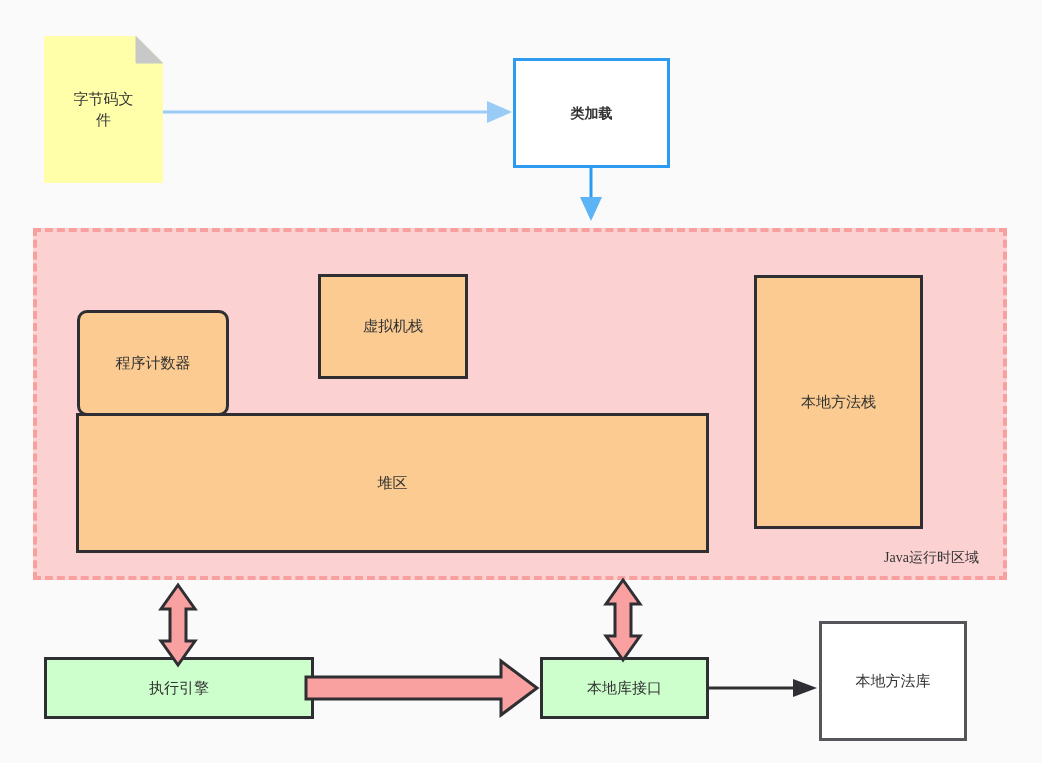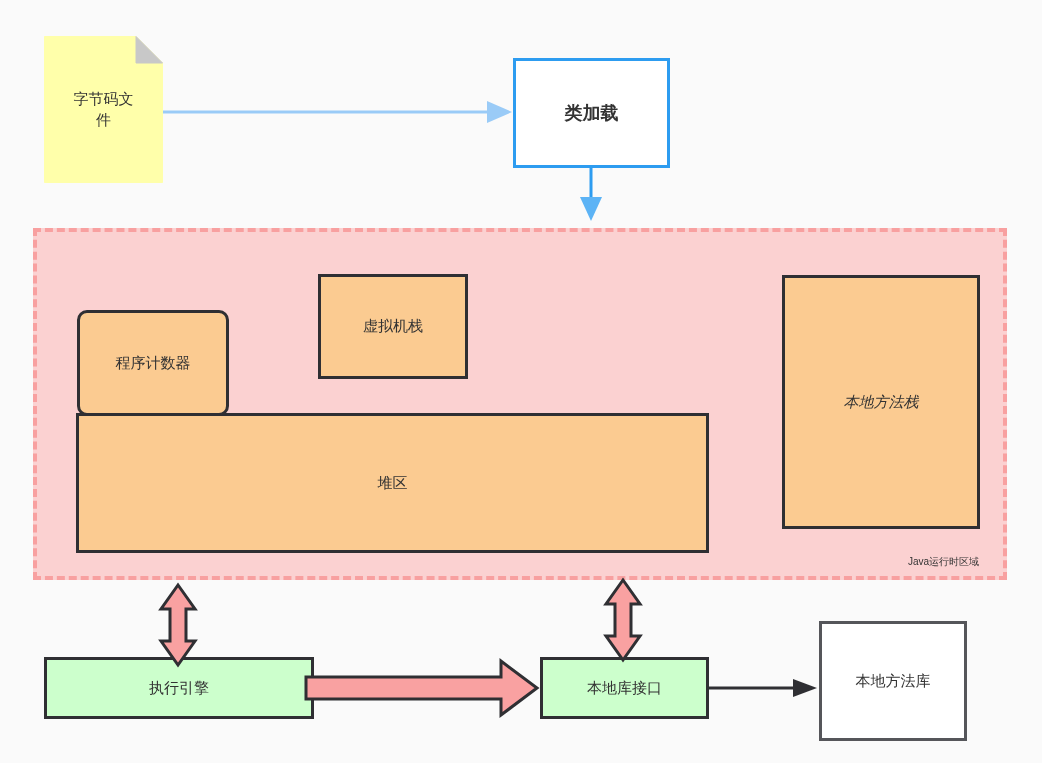--- a/index.html
+++ b/index.html
@@ -56,39 +56,40 @@
 
   
   #box-class-loading {
     left: 513px;
     top: 58px;
     width: 157px;
     height: 110px;
     background: #ffffff;
     border: 3px solid #2d9cf0;
     font-weight: bold;
-    font-size: 18px;
+    font-size: 14px;
   }
 
   
   #region-java-runtime {
     left: 33px;
     top: 228px;
     width: 974px;
     height: 352px;
     background: #fbd1d1;
     border: 4px dashed #f8a0a0;
     display: block;
   }
   #region-java-runtime-label {
     position: absolute;
     right: 24px;
     bottom: 8px;
-    font-size: 10px;
-    color: #333333;
+    font-size: 14px;
+    color: #333333;
+    font-family: Liberation Serif, serif;
   }
 
   
   .mem-box {
     background: #fbcb91;
     border: 3px solid #2f2f33;
     color: #333333;
     font-size: 15px;
   }
   #box-pc-register {
@@ -105,25 +106,24 @@
     width: 150px;
     height: 105px;
   }
   #box-method-area {
     left: 540px;
     top: 274px;
     width: 154px;
     height: 106px;
   }
   #box-native-method-stack {
-    left: 782px;
+    left: 754px;
     top: 275px;
-    width: 198px;
+    width: 169px;
     height: 254px;
-    font-style: italic;
   }
   #box-heap {
     left: 76px;
     top: 413px;
     width: 633px;
     height: 140px;
   }
 
   
   .green-box {

